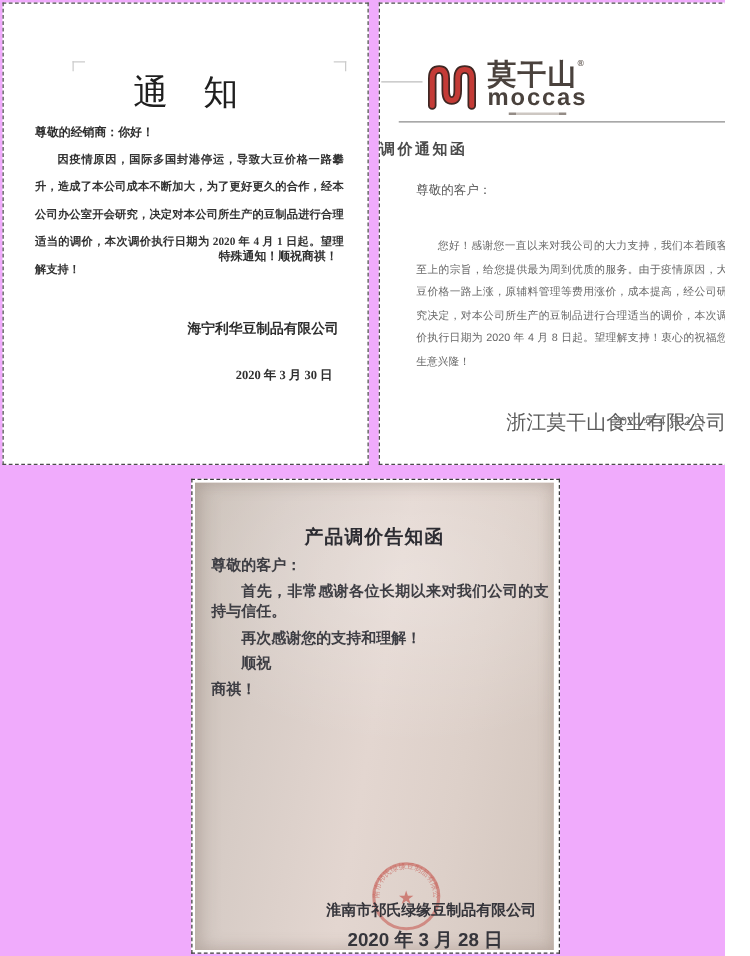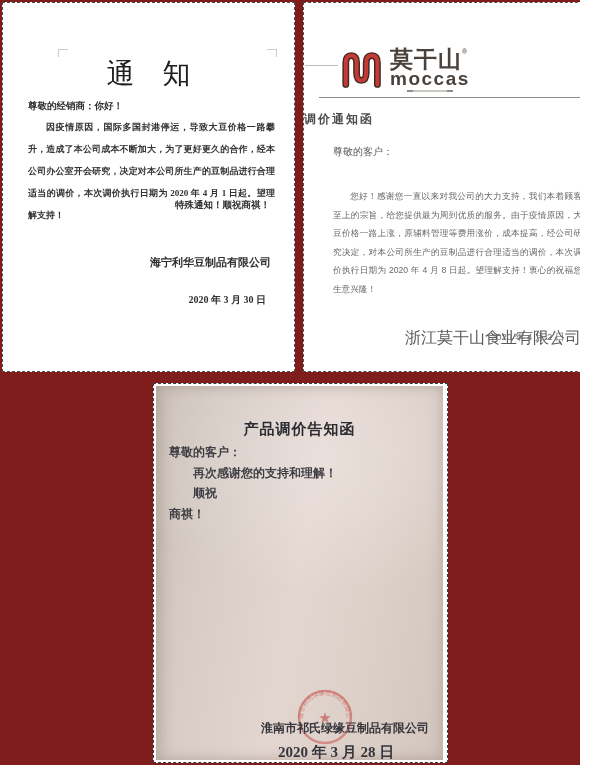--- a/index.html
+++ b/index.html
@@ -1,17 +1,17 @@
 <!DOCTYPE html>
 <html><head>
 <meta charset="utf-8">
 <style>
   html,body{margin:0;padding:0;background:#ffffff;}
   #stage{
-    position:relative;width:580px;height:765px;background:#7f1d1d;overflow:hidden;
+    position:relative;width:580px;height:765px;background:#f0abfc;overflow:hidden;
     font-family:"Liberation Sans",sans-serif;
   }
   .doc{position:absolute;background:#fff;border:1px dashed #4d4d4d;box-sizing:border-box;}
   
   #doc1{left:2px;top:2px;width:293px;height:370px;font-family:"Liberation Serif",serif;color:#2e2e2e;}
   #doc1 .mark-tl{position:absolute;left:55px;top:46px;width:9px;height:7px;border-top:1px solid #cbcbcb;border-left:1px solid #cbcbcb;}
   #doc1 .mark-tr{position:absolute;left:264px;top:46px;width:9px;height:7px;border-top:1px solid #cbcbcb;border-right:1px solid #cbcbcb;}
   #doc1 .title{position:absolute;left:0;top:52px;width:100%;text-align:center;font-size:28px;font-weight:500;color:#1f1f1f;}
   #doc1 .greet{position:absolute;left:25px;top:97px;font-size:9.5px;font-weight:600;}
   #doc1 .body{position:absolute;left:25px;top:113px;width:247px;font-size:9px;font-weight:600;line-height:22px;text-align:justify;text-indent:2em;color:#333;}
@@ -35,21 +35,21 @@
   #doc2 .company{position:absolute;right:16px;top:309px;font-size:16px;color:#5a5a5a;margin-top:16px;}
   #doc2 .date{position:absolute;left:187px;top:328px;font-size:9.5px;color:#6a6a6a;}
   
   #doc3{left:153px;top:383px;width:295px;height:380px;border-color:#3a3a3a;}
   #doc3 .photo{
     position:absolute;left:2px;top:2px;right:4px;bottom:2px;
     background:
       radial-gradient(120% 60% at 60% 20%, rgba(255,255,255,0.25), rgba(255,255,255,0) 60%),
       linear-gradient(100deg,#cbc1b9 0%,#d7ccc6 22%,#e3d6d0 50%,#ddd0c9 72%,#d2c5bd 100%);
     box-shadow:inset 6px 0 14px rgba(120,100,90,.25), inset -4px 0 10px rgba(120,100,90,.15);
-    font-family:Liberation Serif, serif;color:#3e3e44;padding-left:16px;
+    font-family:Liberation Sans, sans-serif;color:#3e3e44;padding-left:16px;
   }
   #doc3 .title{position:absolute;left:0;top:34px;width:100%;text-align:center;font-size:15px;font-weight:900;letter-spacing:1px;color:#2c2c32;}
   #doc3 .text{position:absolute;left:13px;top:58px;width:270px;font-size:12px;font-weight:700;line-height:16.5px;text-align:justify;}
   #doc3 .text p{margin:0 0 4px 0;}
   #doc3 .text p.ind{text-indent:2em;}
   #doc3 .seal{position:absolute;left:139px;top:301px;opacity:.85;}
   #doc3 .company{position:absolute;left:105px;top:334px;font-size:12px;font-weight:800;color:#35353b;white-space:nowrap;}
   #doc3 .date{position:absolute;left:122px;top:357px;font-size:15px;font-weight:800;color:#35353b;white-space:nowrap;}
 </style>
 </head>
@@ -93,20 +93,21 @@
     <div class="company">浙江莫干山食业有限公司</div>
     <div class="date">2020 年 4 月 2 日</div>
   </div>
 
   <div class="doc" id="doc3">
     <div class="photo">
       <div class="title">产品调价告知函</div>
 
       <div class="text">
         <p>尊敬的客户：</p>
+        <p class="ind">首先，非常感谢各位长期以来对我们公司的支持与信任。</p>
         <p class="ind">再次感谢您的支持和理解！</p>
         <p class="ind">顺祝</p>
         <p>商祺！</p>
       </div>
 
       <div class="seal">
         <svg width="60" height="60" viewBox="0 0 60 60">
           <circle cx="30" cy="30" r="26" fill="none" stroke="rgba(194,71,63,0.6)" stroke-width="2.5"></circle>
           <text x="30" y="36" text-anchor="middle" font-size="15" fill="rgba(194,71,63,0.7)">★</text>
           <path id="sealArc" d="M8 30 A22 22 0 1 1 52 30" fill="none"></path>

